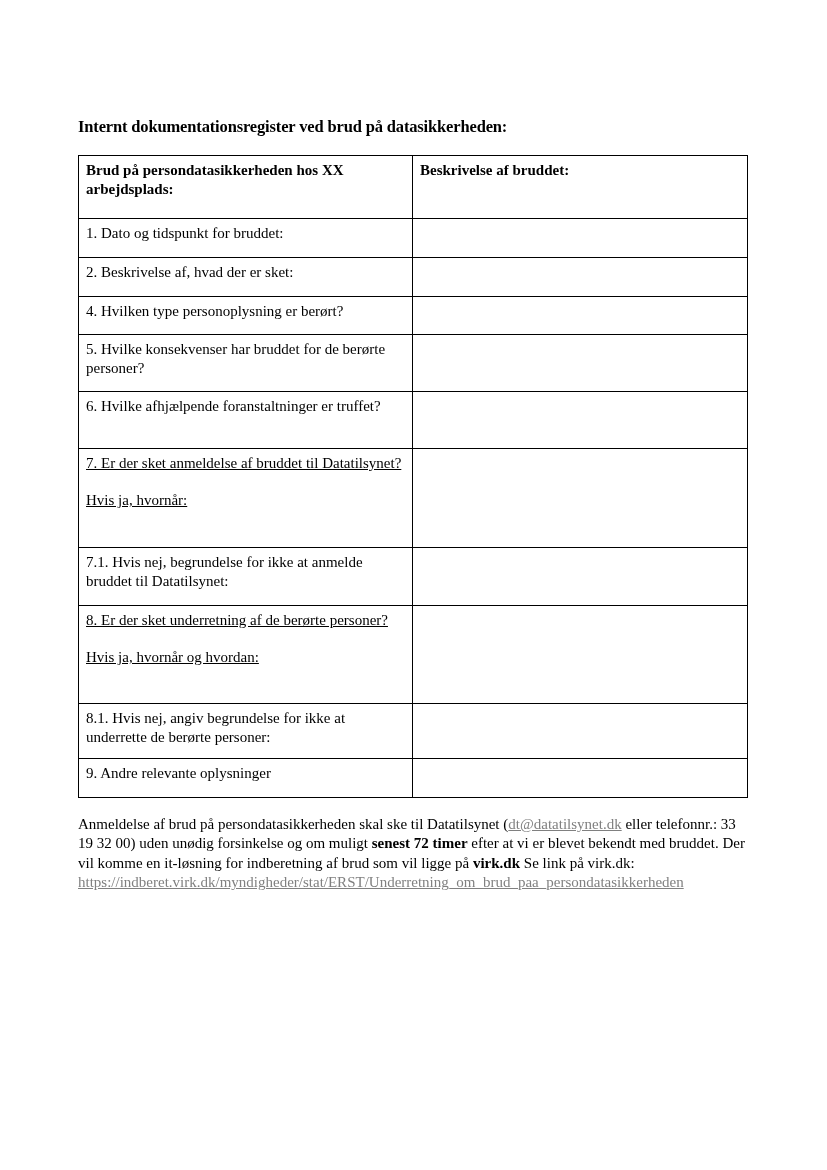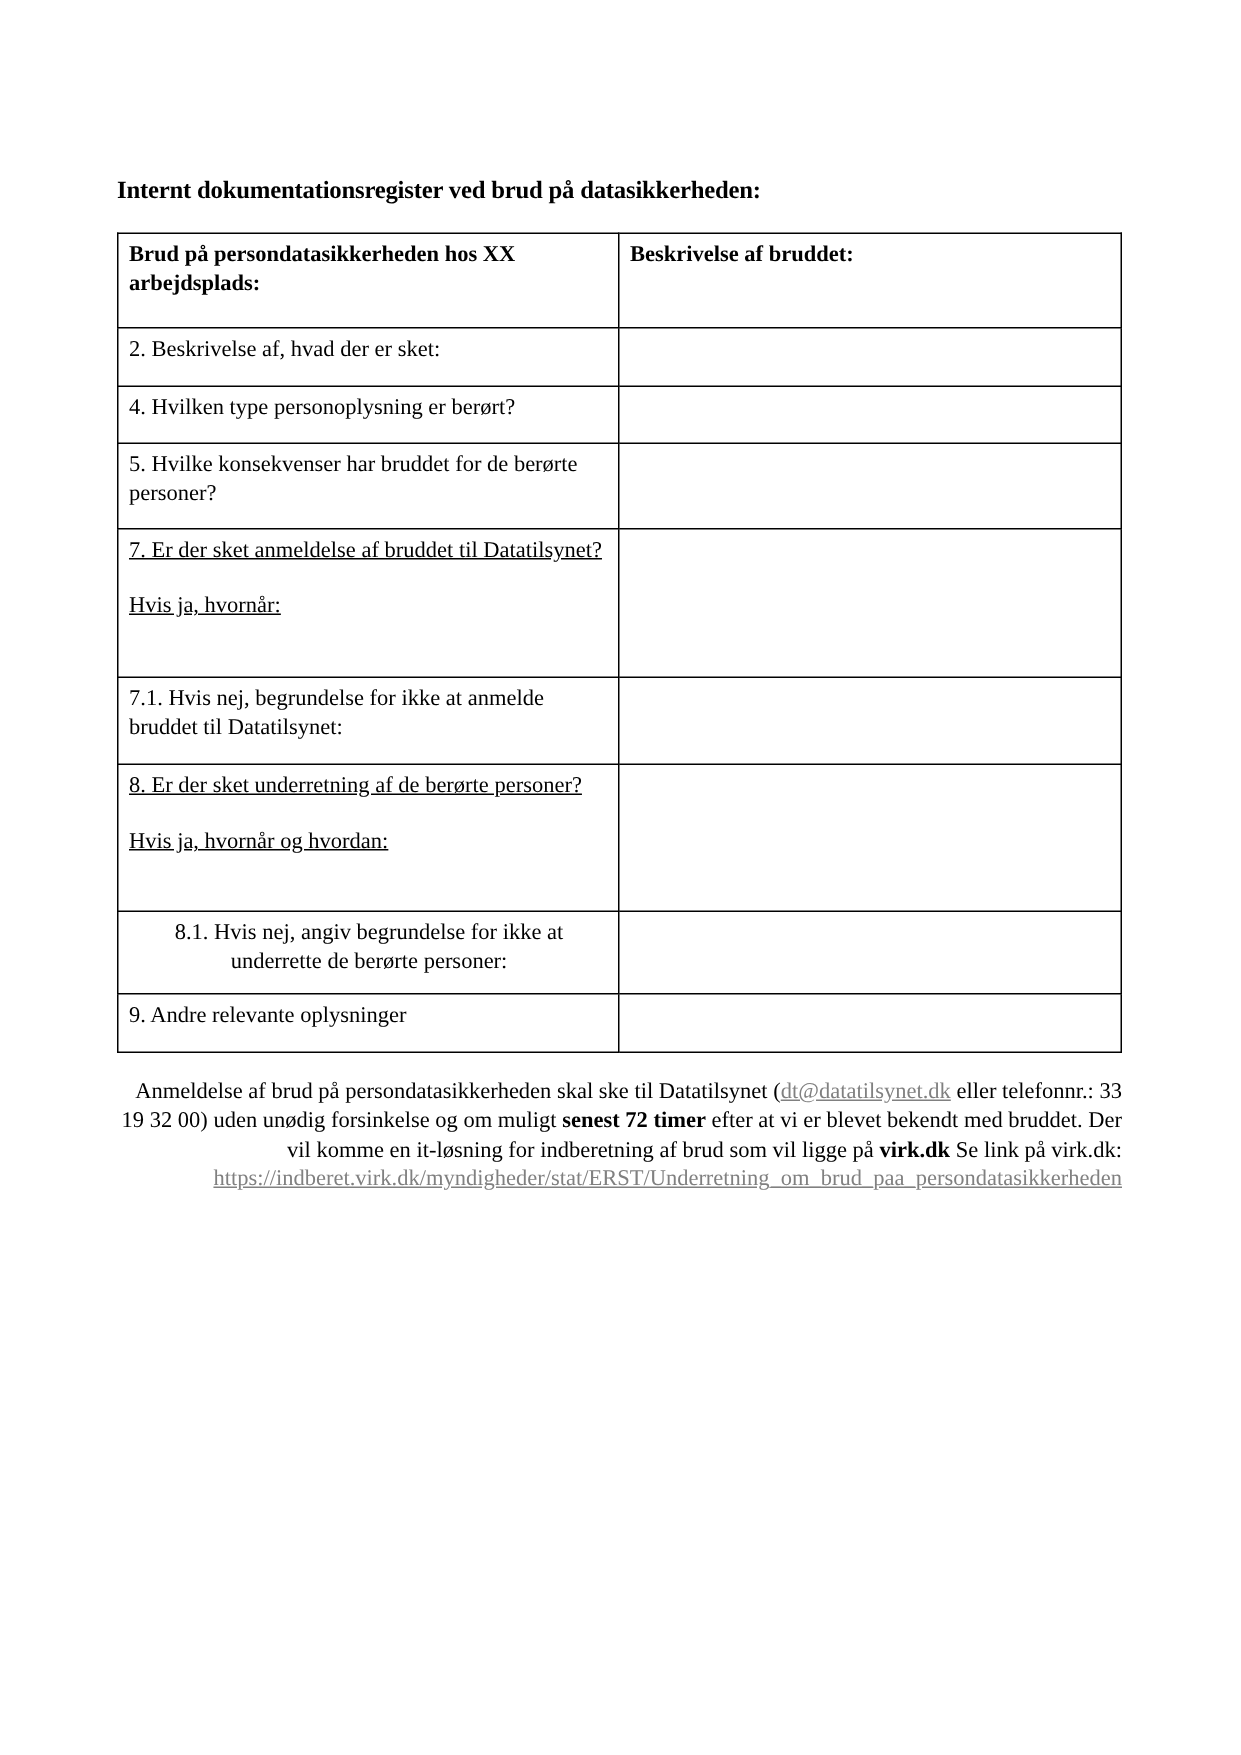--- a/index.html
+++ b/index.html
@@ -60,30 +60,30 @@
   }
 
   td.q-cell { }
 
   .rh-39 { height: 39px; }
   .rh-38 { height: 38px; }
   .rh-57 { height: 57px; }
   .rh-99 { height: 99px; }
   .rh-58 { height: 58px; }
   .rh-98 { height: 98px; }
-  .rh-55 { height: 55px; text-align: center; }
+  .rh-55 { height: 55px; }
 
   .cell-line { display: block; white-space: pre-wrap; text-decoration: underline; }
   .cell-gap { display: block; height: 18px; }
 
   .body-para {
     font-size: 15px;
     line-height: 1.30;
     margin: 17px 0 0 0;
-    text-align: right;
+    text-align: left;
   }
   .body-para.second {
     margin-top: 18px;
   }
 
   .lnk {
     color: #808080;
     text-decoration: underline;
     word-break: break-all;
   }
@@ -106,37 +106,45 @@
       <colgroup>
           <col class="c1">
           <col class="c2">
         </colgroup>
       <tbody>
         <tr>
           <td class="head-cell">Brud på persondatasikkerheden hos XX arbejdsplads:</td>
           <td class="head-cell">Beskrivelse af bruddet:</td>
         </tr>
 
+        <tr>
+          <td class="q-cell rh-39">1.  Dato og tidspunkt for bruddet:</td>
+          <td class="q-cell rh-39"></td>
+        </tr>
 
         <tr>
           <td class="q-cell rh-39">2. Beskrivelse af, hvad der er sket:</td>
           <td class="q-cell rh-39"></td>
         </tr>
 
 
         <tr>
           <td class="q-cell rh-38">4. Hvilken type personoplysning er berørt?</td>
           <td class="q-cell rh-38"></td>
         </tr>
 
         <tr>
           <td class="q-cell rh-57">5. Hvilke konsekvenser har bruddet for de berørte personer?</td>
           <td class="q-cell rh-57"></td>
         </tr>
 
+        <tr>
+          <td class="q-cell rh-57">6. Hvilke afhjælpende foranstaltninger er truffet?</td>
+          <td class="q-cell rh-57"></td>
+        </tr>
 
         <tr>
           <td class="q-cell rh-99">
             <span class="cell-line">7. Er der sket anmeldelse af bruddet til Datatilsynet?</span>
             <span class="cell-gap"></span>
             <span class="cell-line">Hvis ja, hvornår:</span>
           </td>
           <td class="q-cell rh-99"></td>
         </tr>
 

